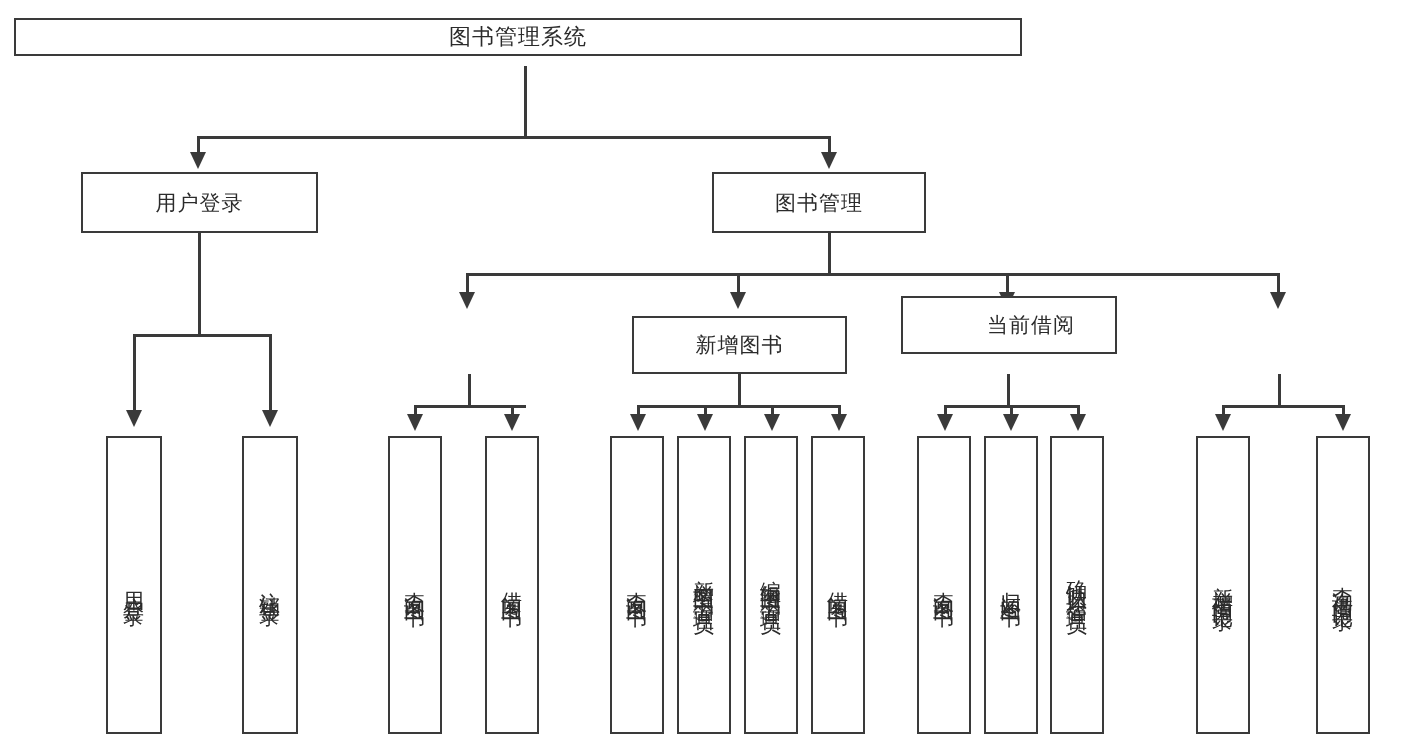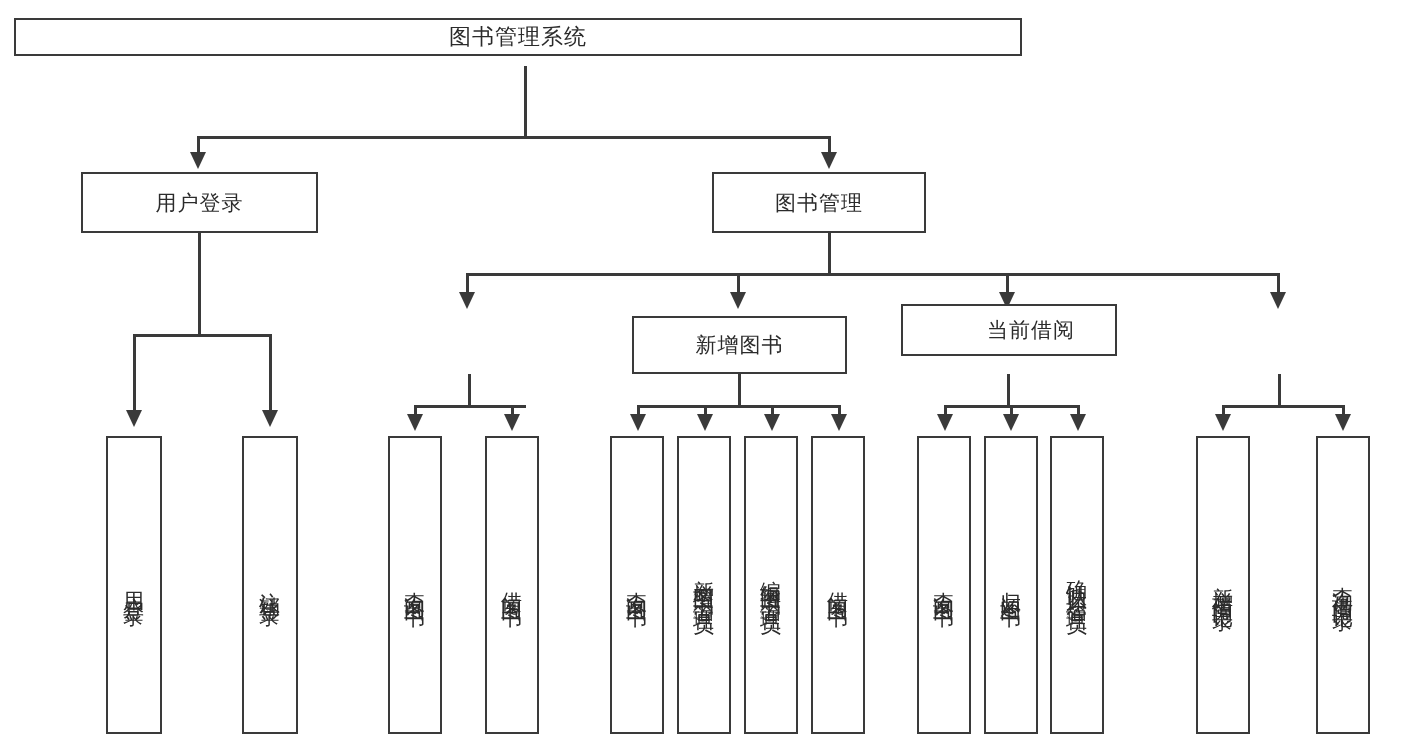--- a/index.html
+++ b/index.html
@@ -114,21 +114,21 @@
   <div class="line v" style="left:737px; top:273px; height:25px;"></div>
   <div class="arrow" style="left:730px; top:292px;"></div>
   <div class="line v" style="left:1006px; top:273px; height:25px;"></div>
   <div class="arrow" style="left:999px; top:292px;"></div>
   <div class="line v" style="left:1277px; top:273px; height:25px;"></div>
   <div class="arrow" style="left:1270px; top:292px;"></div>
 
   <div class="node horiz" style="left:632px; top:316px; width:215px; height:58px;">
     <span>新增图书</span>
   </div>
-  <div class="node horiz" style="left:901px; top:304px; width:216px; height:52px;padding-left:44px;">
+  <div class="node horiz" style="left:901px; top:296px; width:216px; height:58px;padding-left:44px;">
     <span>当前借阅</span>
   </div>
 
   <div class="line v" style="left:468px; top:374px; height:33px;"></div>
   <div class="line h" style="left:414px; top:405px; width:112px;"></div>
   <div class="line v" style="left:414px; top:405px; height:12px;"></div>
   <div class="arrow" style="left:407px; top:414px;"></div>
   <div class="line v" style="left:511px; top:405px; height:12px;"></div>
   <div class="arrow" style="left:504px; top:414px;"></div>
 

